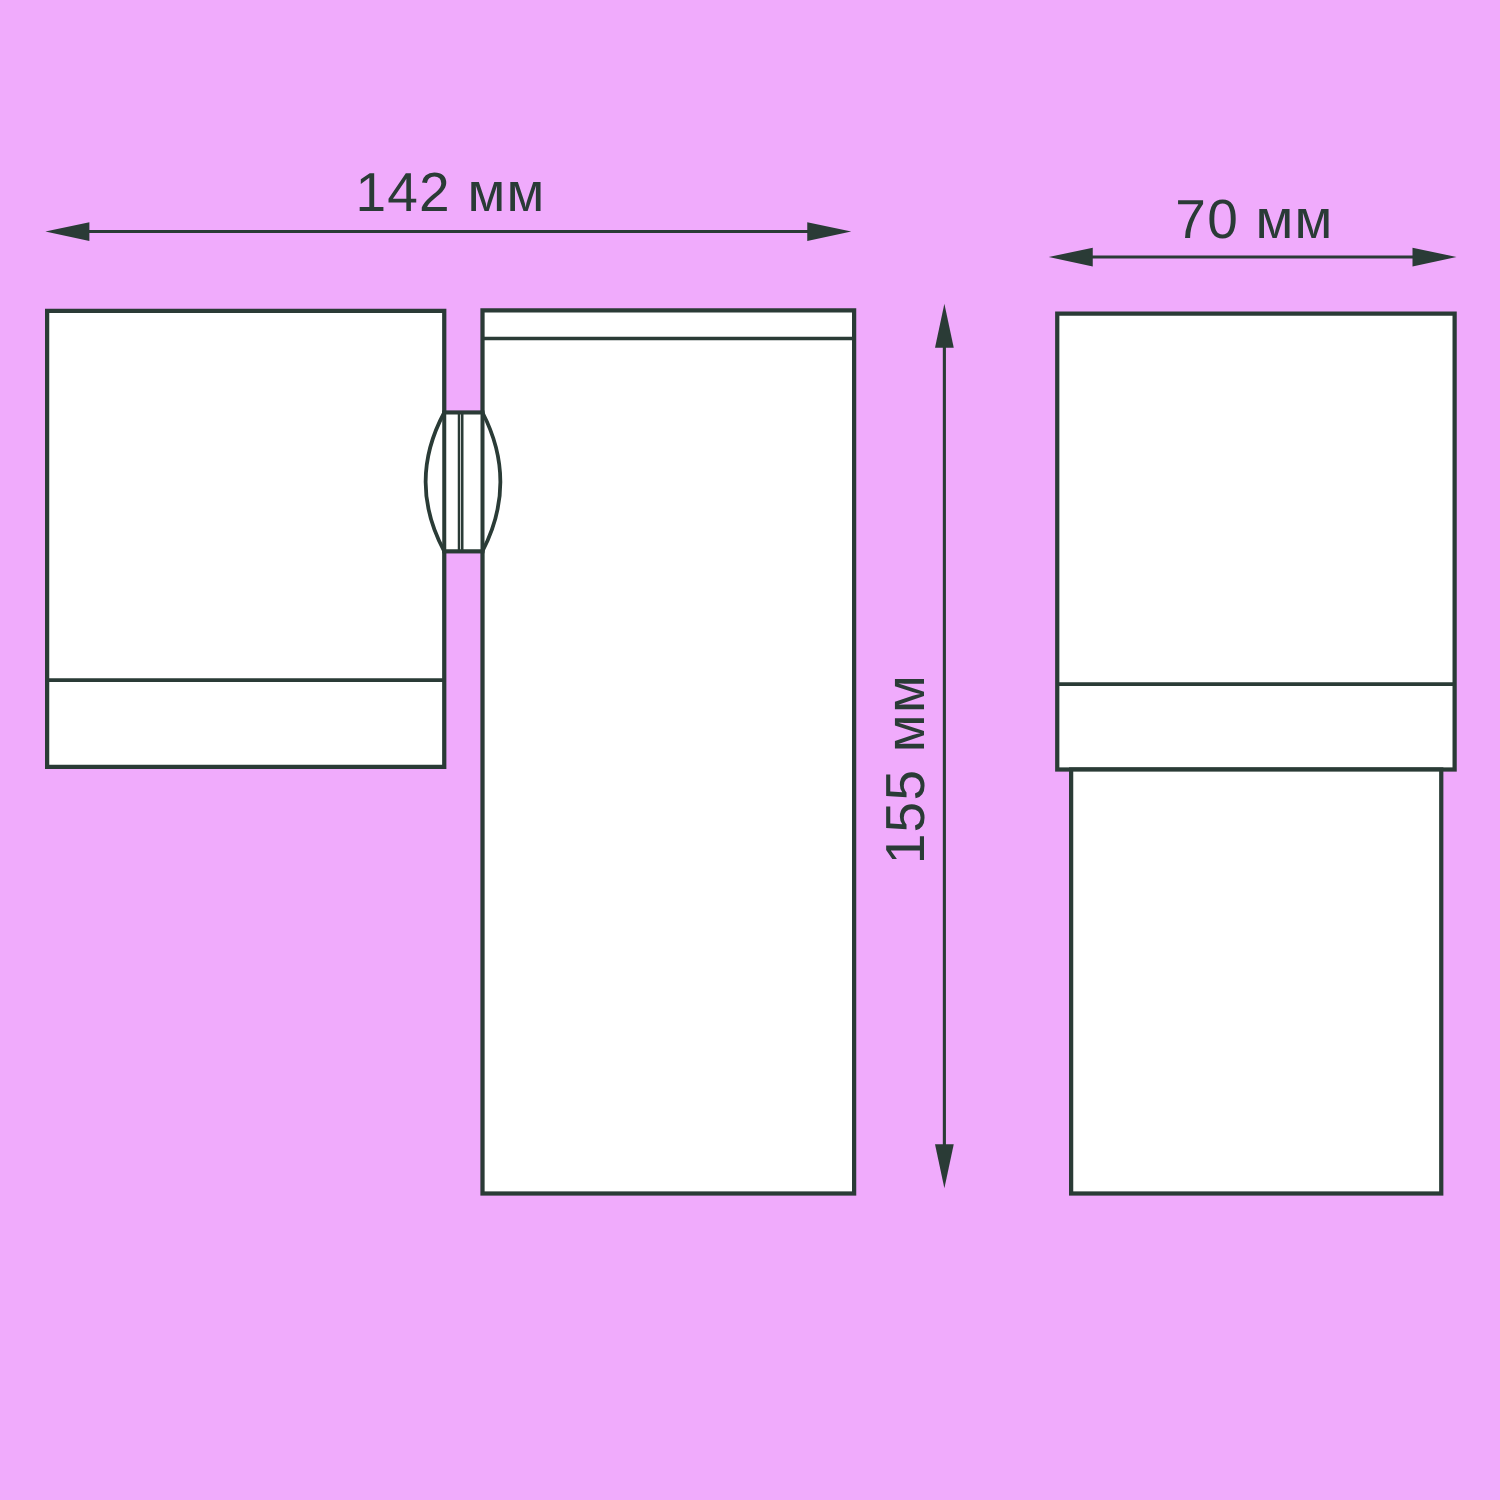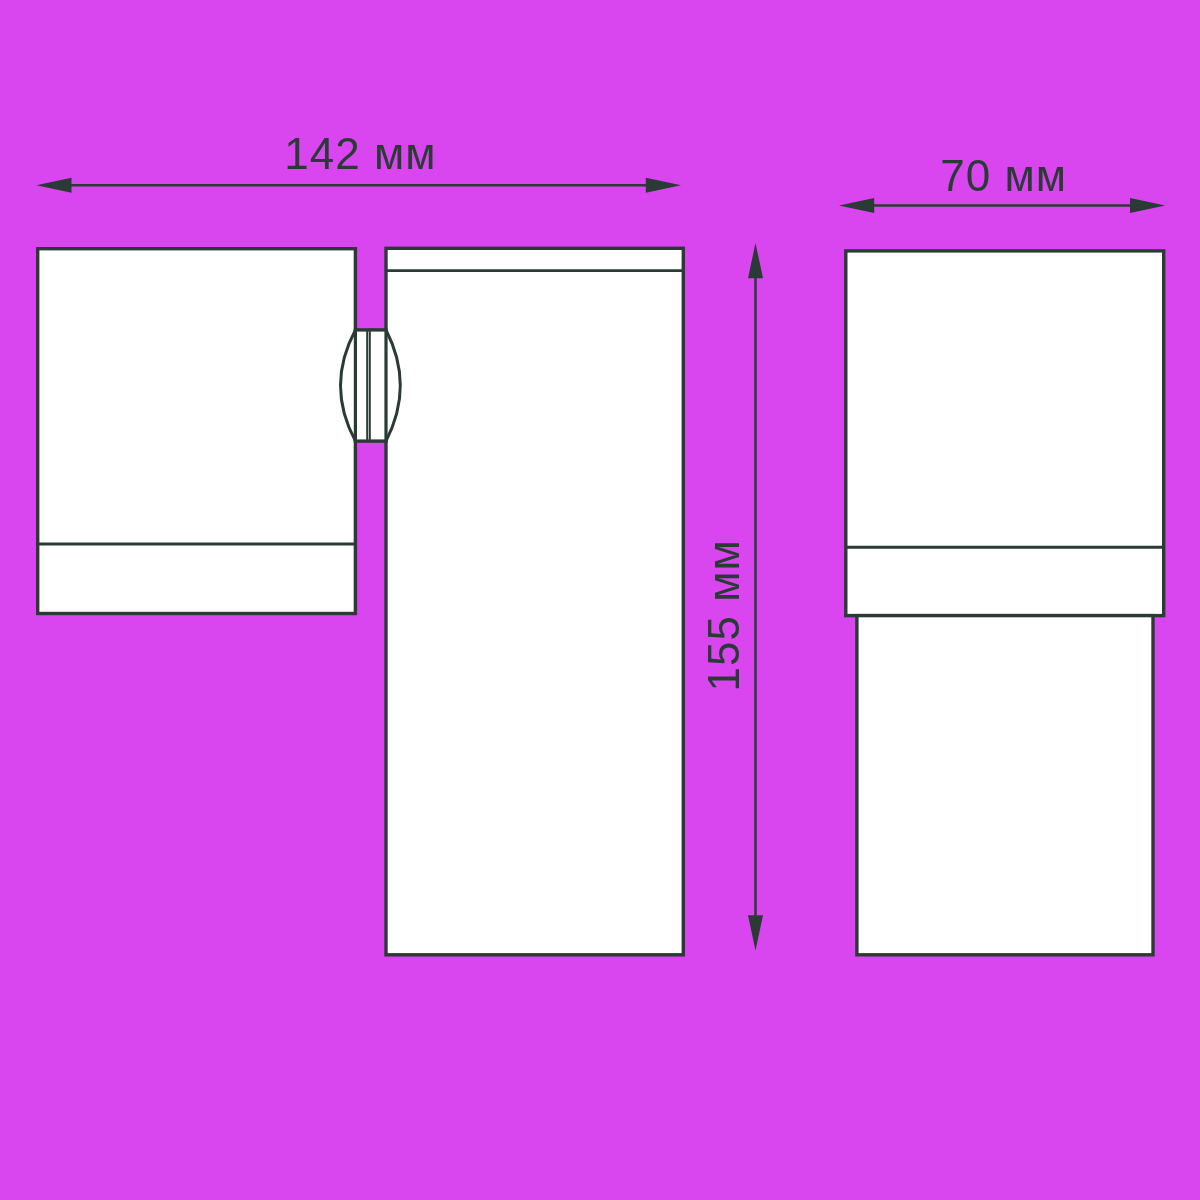--- a/index.html
+++ b/index.html
@@ -1,16 +1,16 @@
 <!DOCTYPE html>
 <html><head>
 <meta charset="utf-8">
 <style>
   html,body{margin:0;padding:0;background:#ffffff;}
-  .page{position:relative;width:1200px;height:1200px;background:#d946ef;overflow:hidden;}
+  .page{position:relative;width:1200px;height:1200px;background:#f0abfc;overflow:hidden;}
   svg{position:absolute;left:0;top:0;}
   text{font-family:"Liberation Sans", sans-serif;fill:#2a3b36;}
 </style>
 </head>
 <body>
 
 <div class="page">
 <svg width="1200" height="1200" viewBox="0 0 1200 1200">
   <g stroke="#2a3b36" fill="none" stroke-width="3.4">
 

